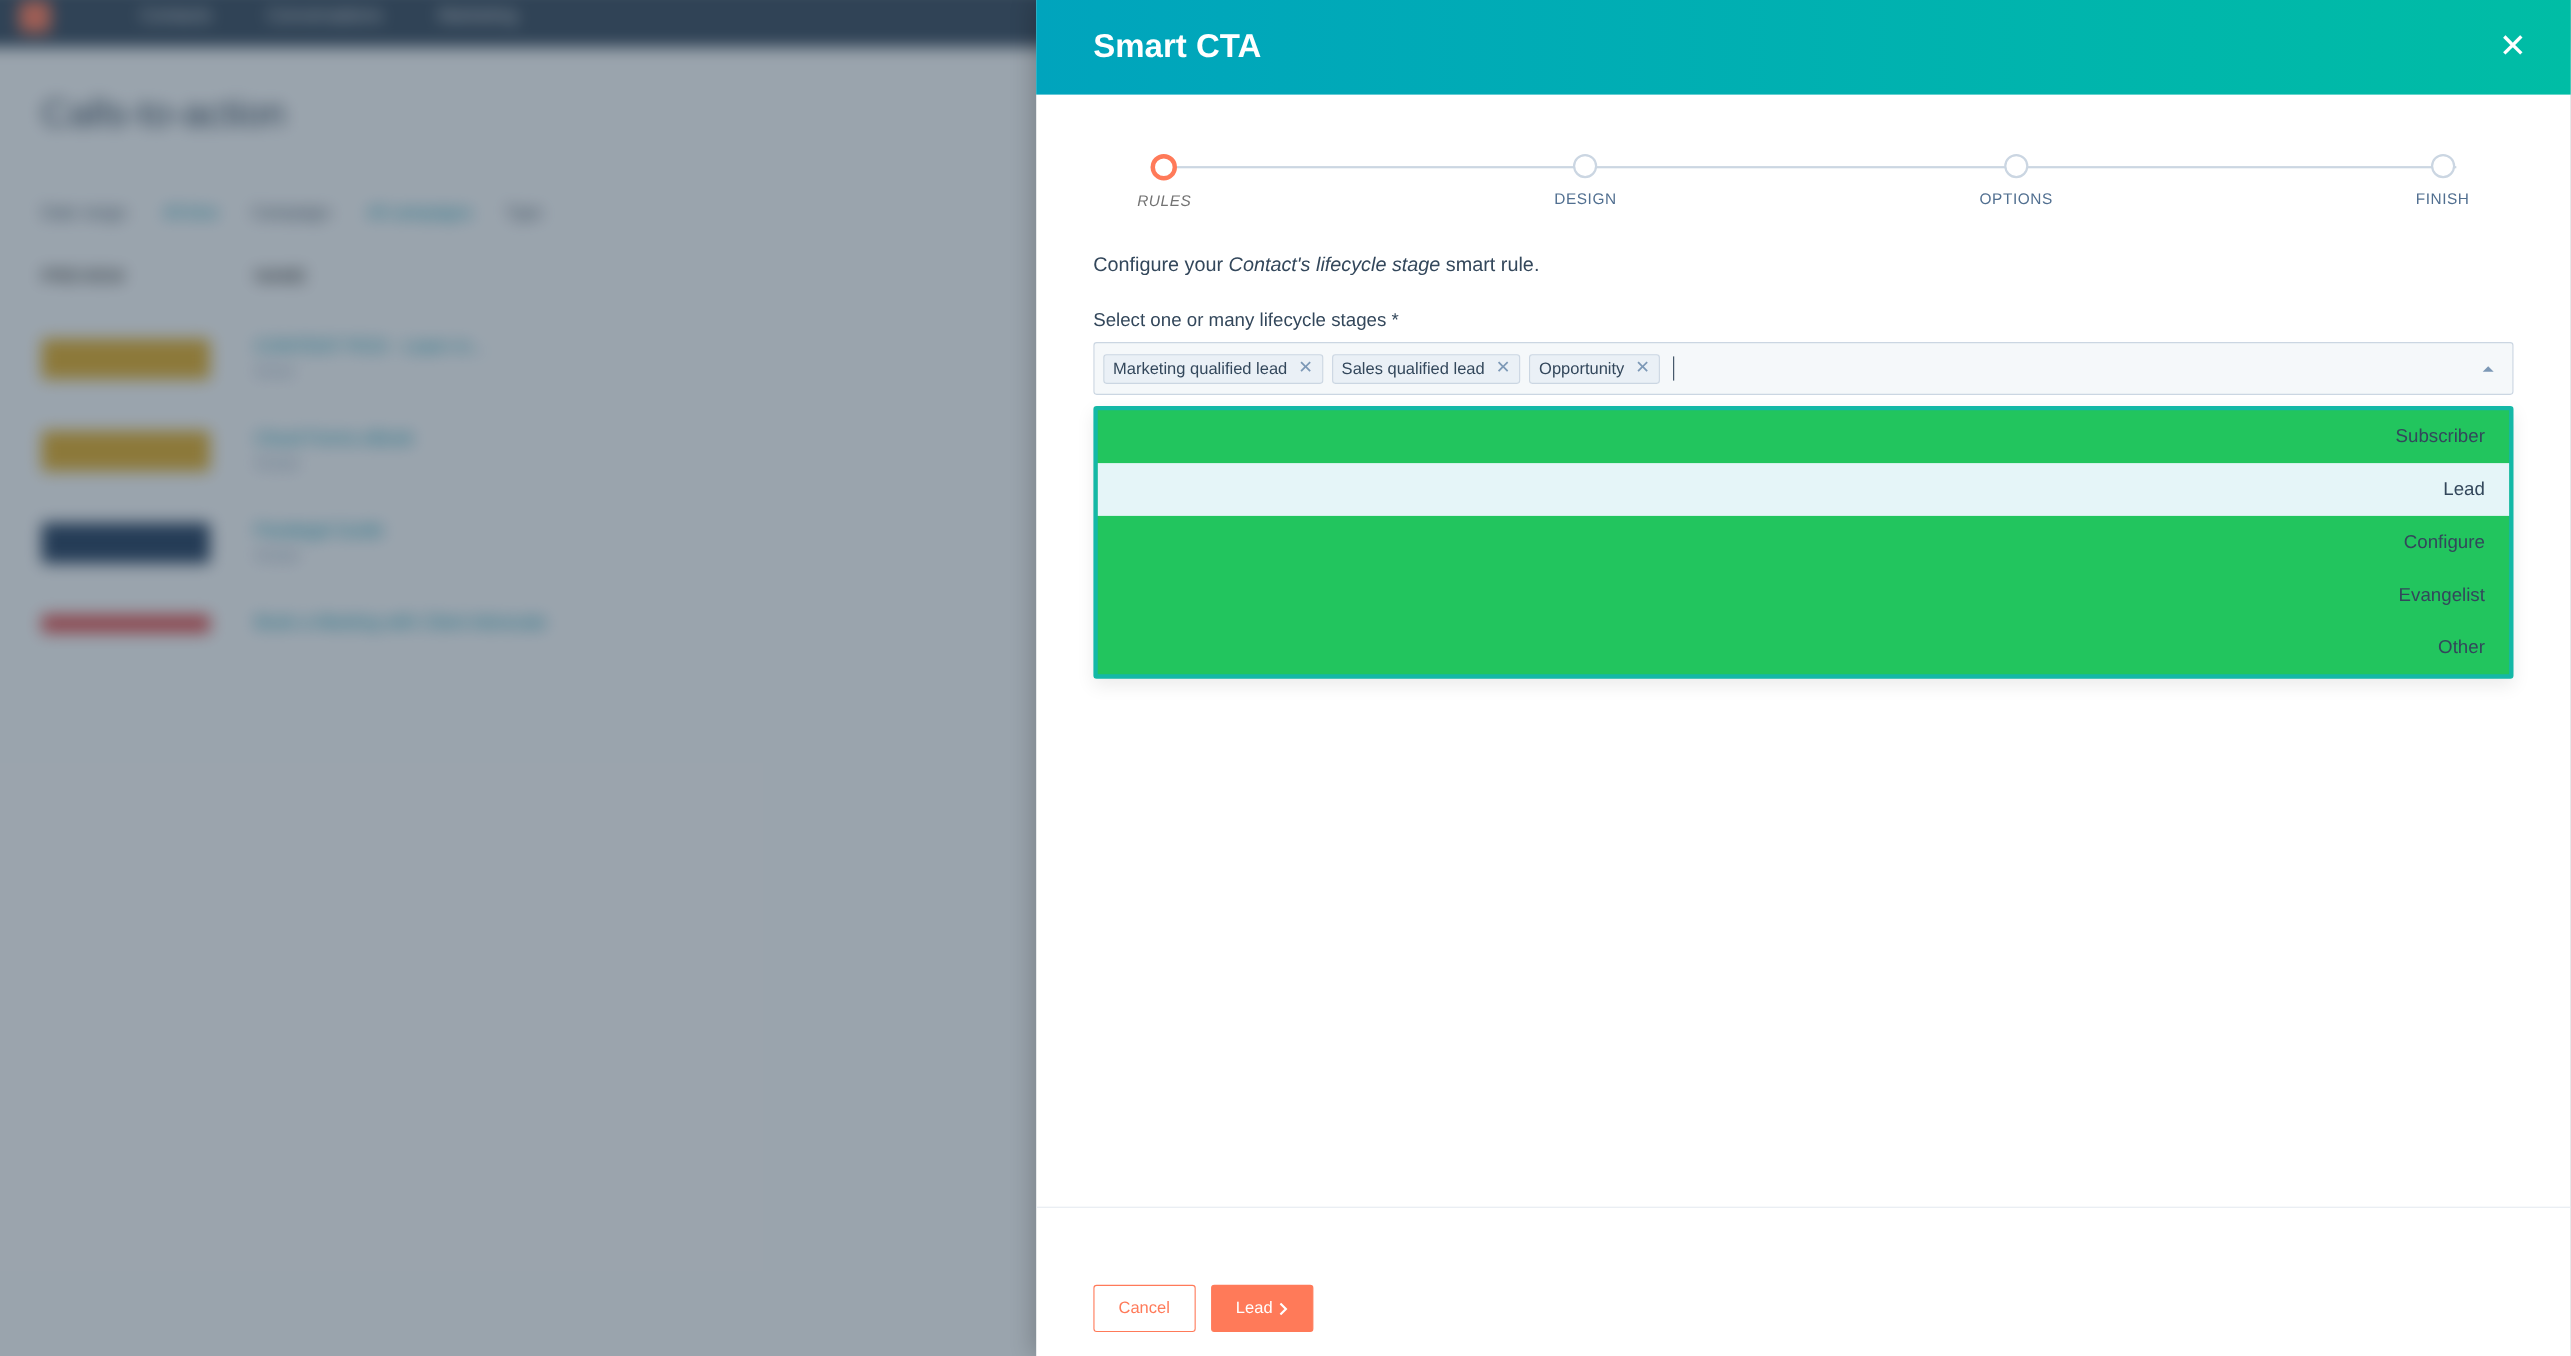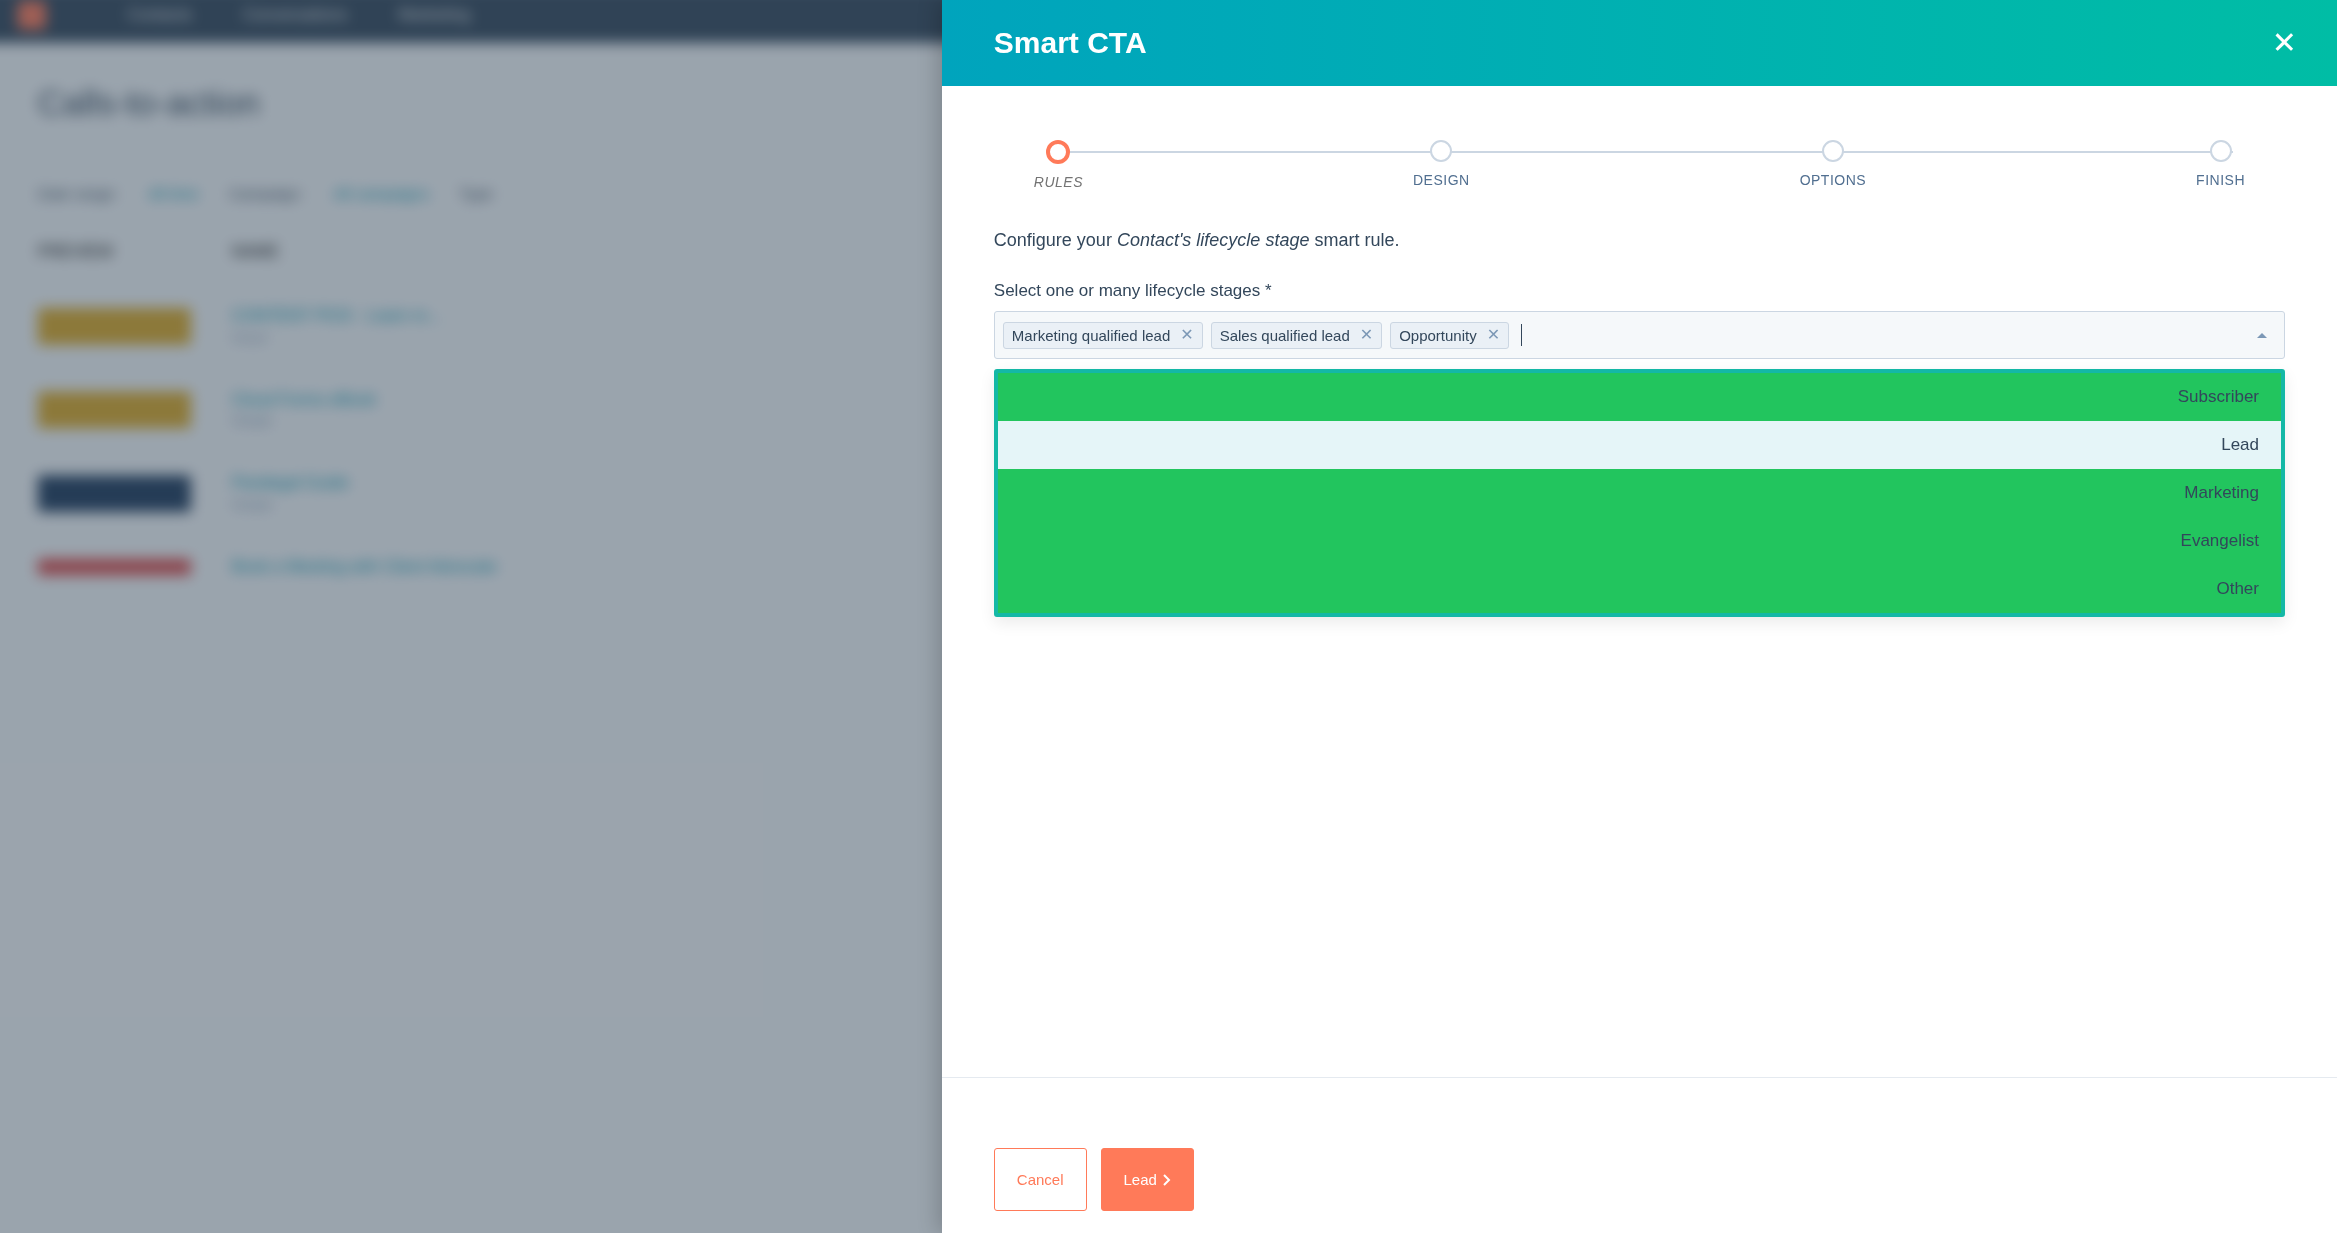--- a/index.html
+++ b/index.html
@@ -57,21 +57,21 @@
   .caret-up { position:absolute; right:16px; top:50%; transform:translateY(-50%); color:#7c98b6; }
   .caret-up svg{display:block;}
 
   
   .dropdown { border:4px solid #14b8a6; border-radius:3px; margin-top:10px; background:#22c55e; box-shadow: 0 6px 16px rgba(0,0,0,0.08); text-align: right;}
   .option { padding: 14px 22px; font-size:17px; color:#33475b; cursor:pointer; }
   .option.highlight { background:#e5f5f8; }
 
   
   .panel-footer { border-top:1px solid #e5eaf0; padding: 22px 52px; display:flex; gap:14px; }
-  .btn { border-radius: 3px; padding: 22px 22px; font-size:15px; font-weight:500; cursor:pointer; display:inline-flex; align-items:center; gap:6px;margin-top:48px;}
+  .btn { border-radius: 3px; padding: 12px 22px; font-size:15px; font-weight:500; cursor:pointer; display:inline-flex; align-items:center; gap:6px;margin-top:48px;}
   .btn-secondary { background:#fff; border:1px solid #ff7a59; color:#ff7a59; }
   .btn-primary { background:#ff7a59; border:1px solid #ff7a59; color:#fff; }
   .chev-right { display:inline-block; }
   .chev-right svg { display:block;}
 
   
   .scrollbar-track { position:absolute; right:0; top:0; bottom:0; width:16px; background:transparent;}
 </style>
 </head>
 <body>
@@ -179,21 +179,21 @@
       <div class="caret-up">
         <svg width="12" height="8" viewBox="0 0 12 8">
             <path d="M1 7 L6 2 L11 7" fill="#7c98b6"></path>
           </svg>
       </div>
     </div>
 
     <div class="dropdown">
       <div class="option">Subscriber</div>
       <div class="option highlight">Lead</div>
-      <div class="option">Marketing</div>
+      <div class="option">Configure</div>
       <div class="option">Evangelist</div>
       <div class="option">Other</div>
     </div>
 
   </div>
 
   <div class="panel-footer">
     <div class="btn btn-secondary">
       <span>Cancel</span>
     </div>

